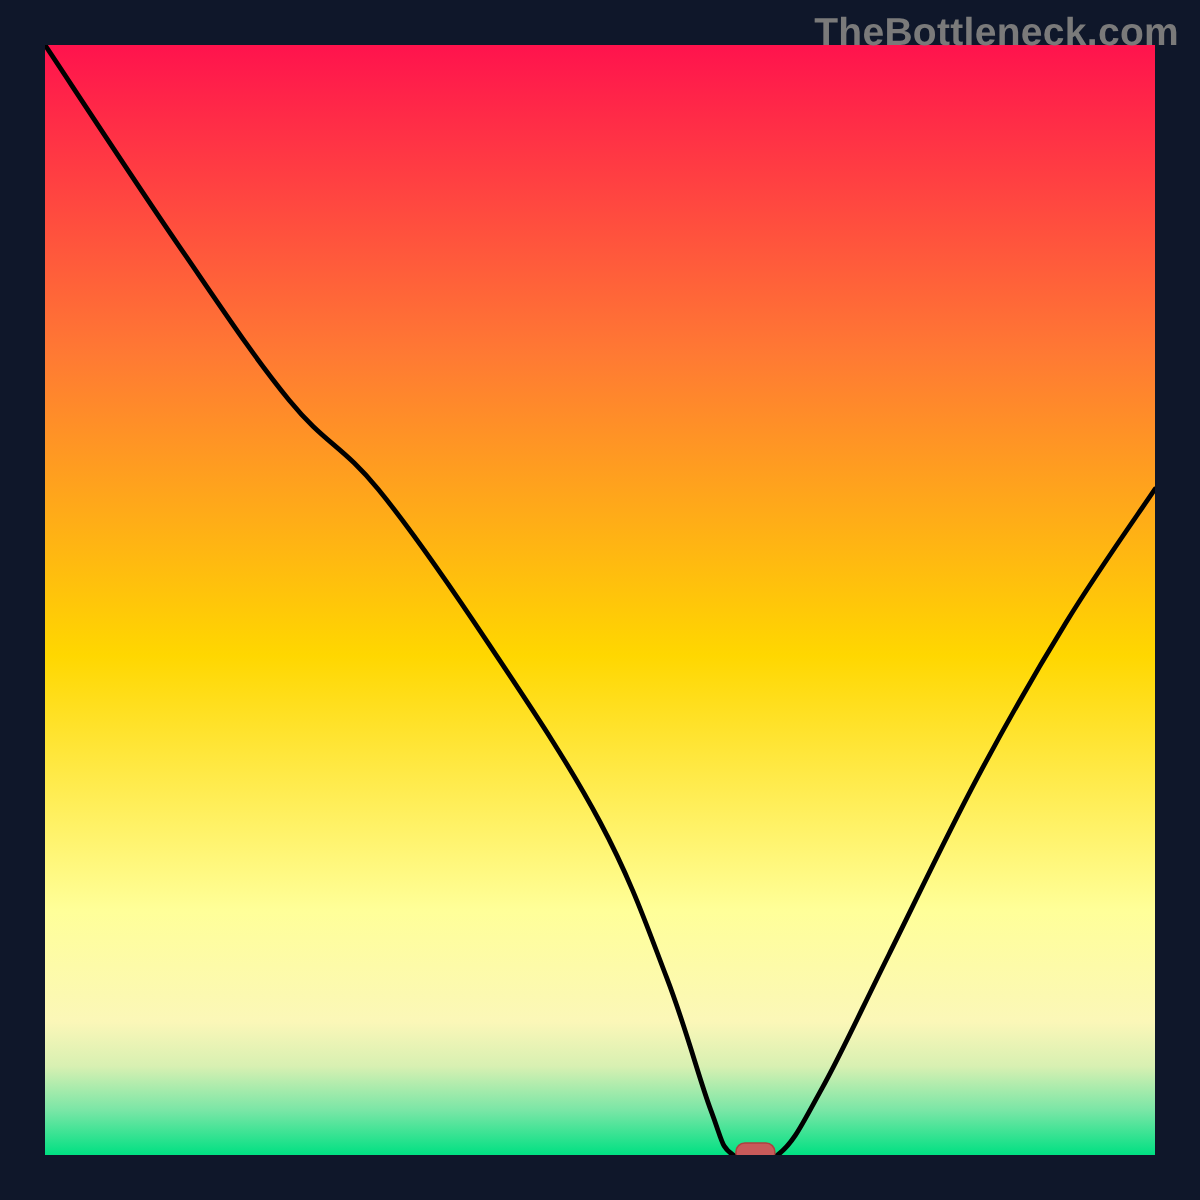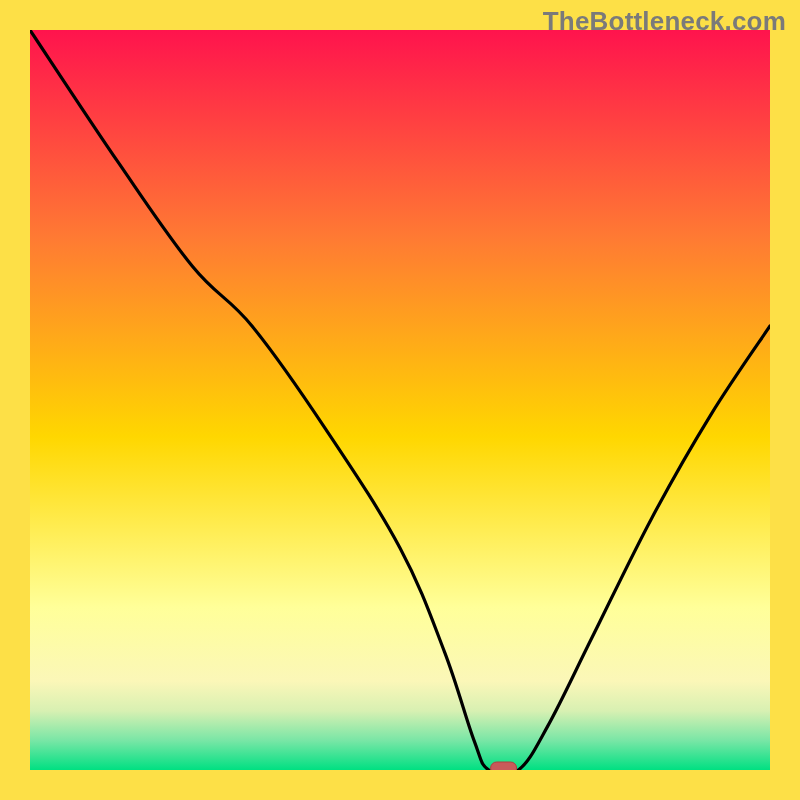--- a/index.html
+++ b/index.html
@@ -8,21 +8,21 @@
     width: 800px;
     height: 800px;
     background: #000;
     overflow: hidden;
     font-family: Arial, Helvetica, sans-serif;
   }
   .frame {
     position: relative;
     width: 800px;
     height: 800px;
-    background: #fde047;
+    background: #0f172a;
   }
   .watermark {
     position: absolute;
     top: 6px;
     right: 14px;
     color: #7a7a7a;
     font-size: 26px;
     font-weight: 600;
     letter-spacing: 0.2px;
     z-index: 20;

